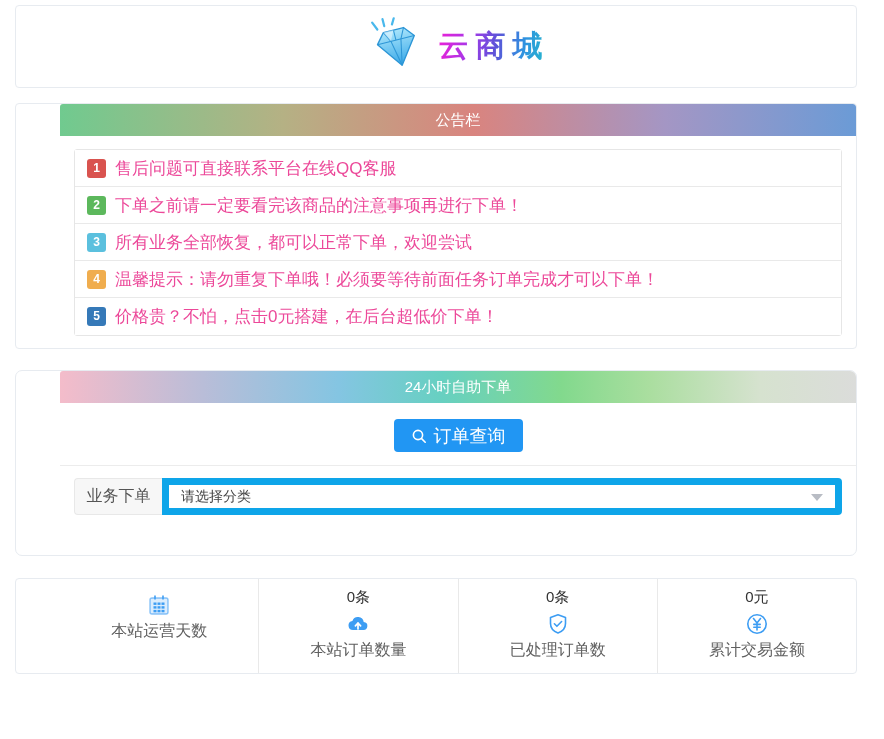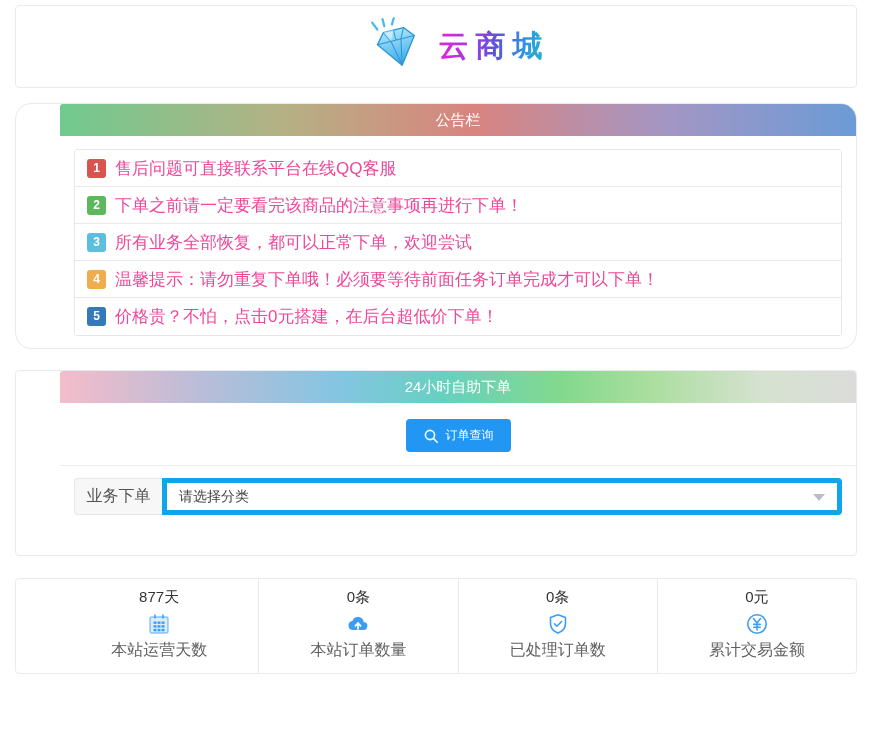--- a/index.html
+++ b/index.html
@@ -39,21 +39,21 @@
     border-radius: 3px 3px 0 0;
   }
   .grad-a {
     background: linear-gradient(90deg, #70ca8f 0%, #b5b184 28%, #d9847f 52%, #a496c4 76%, #6b9bd6 100%);
   }
   .grad-b {
     background: linear-gradient(90deg, #f4bcca 0%, #b9bdd8 18%, #84c5e2 35%, #67d0c1 48%, #82d98d 63%, #aade9f 74%, #d6e2cf 88%, #dbdcda 100%);
   }
 
   
-  .notice-card { margin-bottom: 21px; border-radius: 16px; overflow: hidden; }
+  .notice-card { margin-bottom: 21px; border-radius: 4px; overflow: hidden; }
   .notice-body { padding: 13px 14px 12px 14px; }
   .notice-list {
     list-style: none;
     border: 1px solid #e6e6e6; border-radius: 3px;
   }
   .notice-item {
     display: flex; align-items: center;
     height: 37px; padding: 0 12px;
     border-bottom: 1px solid #e9e9e9;
     background: #fff;
@@ -72,47 +72,47 @@
     display: flex; margin-top: 23px;
     border-radius: 4px; overflow: hidden;
   }
   .bar-btn {
     flex: 1 1 0; height: 27px;
     border: none; color: #fff; font-size: 13px;
     font-family: inherit; cursor: pointer;
   }
 
   
-  .order-card { margin-bottom: 22px; overflow: hidden; }
+  .order-card { margin-bottom: 22px; overflow: hidden; border-radius: 7px; }
   .order-actions {
     display: flex; justify-content: center; gap: 13px;
     padding: 16px 0 13px 0;
   }
   .action-btn {
     display: inline-flex; align-items: center; gap: 7px;
     height: 33px; padding: 0 17px;
     border: none; border-radius: 4px;
-    color: #fff; font-size: 12px; font-family: inherit; cursor: pointer;
+    color: #fff; font-size: 18px; font-family: inherit; cursor: pointer;
   }
   .action-btn svg { display: block; }
   .order-divider { border-top: 1px solid #ececec; }
   .order-form {
     display: flex; align-items: stretch;
     margin: 12px 14px 40px 14px; height: 37px;
   }
   .form-label {
     flex: 0 0 88px;
     background: #f7f7f7; border: 1px solid #e8e8e8;
     border-right: none; border-radius: 4px 0 0 4px;
     display: flex; align-items: center; justify-content: center;
     font-size: 16px; color: #555;
   }
   .select-box {
     flex: 1 1 auto; position: relative;
-    border: 5px solid #0ea5e9; border-radius: 0 4px 4px 0;
+    border: 7px solid #0ea5e9; border-radius: 0 4px 4px 0;
     background: #fff;
     display: flex; align-items: center;
     padding: 0 30px 0 12px;
     cursor: pointer;
   }
   .select-placeholder { font-size: 14px; color: #444; }
   .select-arrow {
     position: absolute; right: 12px; top: 50%; margin-top: -3px;
     width: 0; height: 0;
     border-left: 6px solid transparent;
@@ -220,21 +220,20 @@
         <span class="select-placeholder">请选择分类</span>
         <span class="select-arrow"></span>
       </div>
     </div>
   </section>
 
   <section class="card stats-card">
     <div class="stats-row">
 
       <div class="stat-cell">
-        <div class="stat-value">877天</div>
         <span class="stat-icon" style="color: rgb(61, 157, 243);">
           <svg width="24" height="24" viewBox="0 0 24 24">
             <rect x="3" y="5" width="18" height="16" rx="2" fill="currentColor" opacity="0.18"></rect>
             <rect x="3" y="5" width="18" height="16" rx="2" fill="none" stroke="currentColor" stroke-width="1.4" opacity="0.6"></rect>
             <line x1="8" y1="2.5" x2="8" y2="6.5" stroke="currentColor" stroke-width="1.6"></line>
             <line x1="16" y1="2.5" x2="16" y2="6.5" stroke="currentColor" stroke-width="1.6"></line>
             <g fill="currentColor">
               <rect x="6.5" y="9.5" width="3" height="2.4"></rect>
                 <rect x="10.5" y="9.5" width="3" height="2.4"></rect>
                 <rect x="14.5" y="9.5" width="3" height="2.4"></rect>

